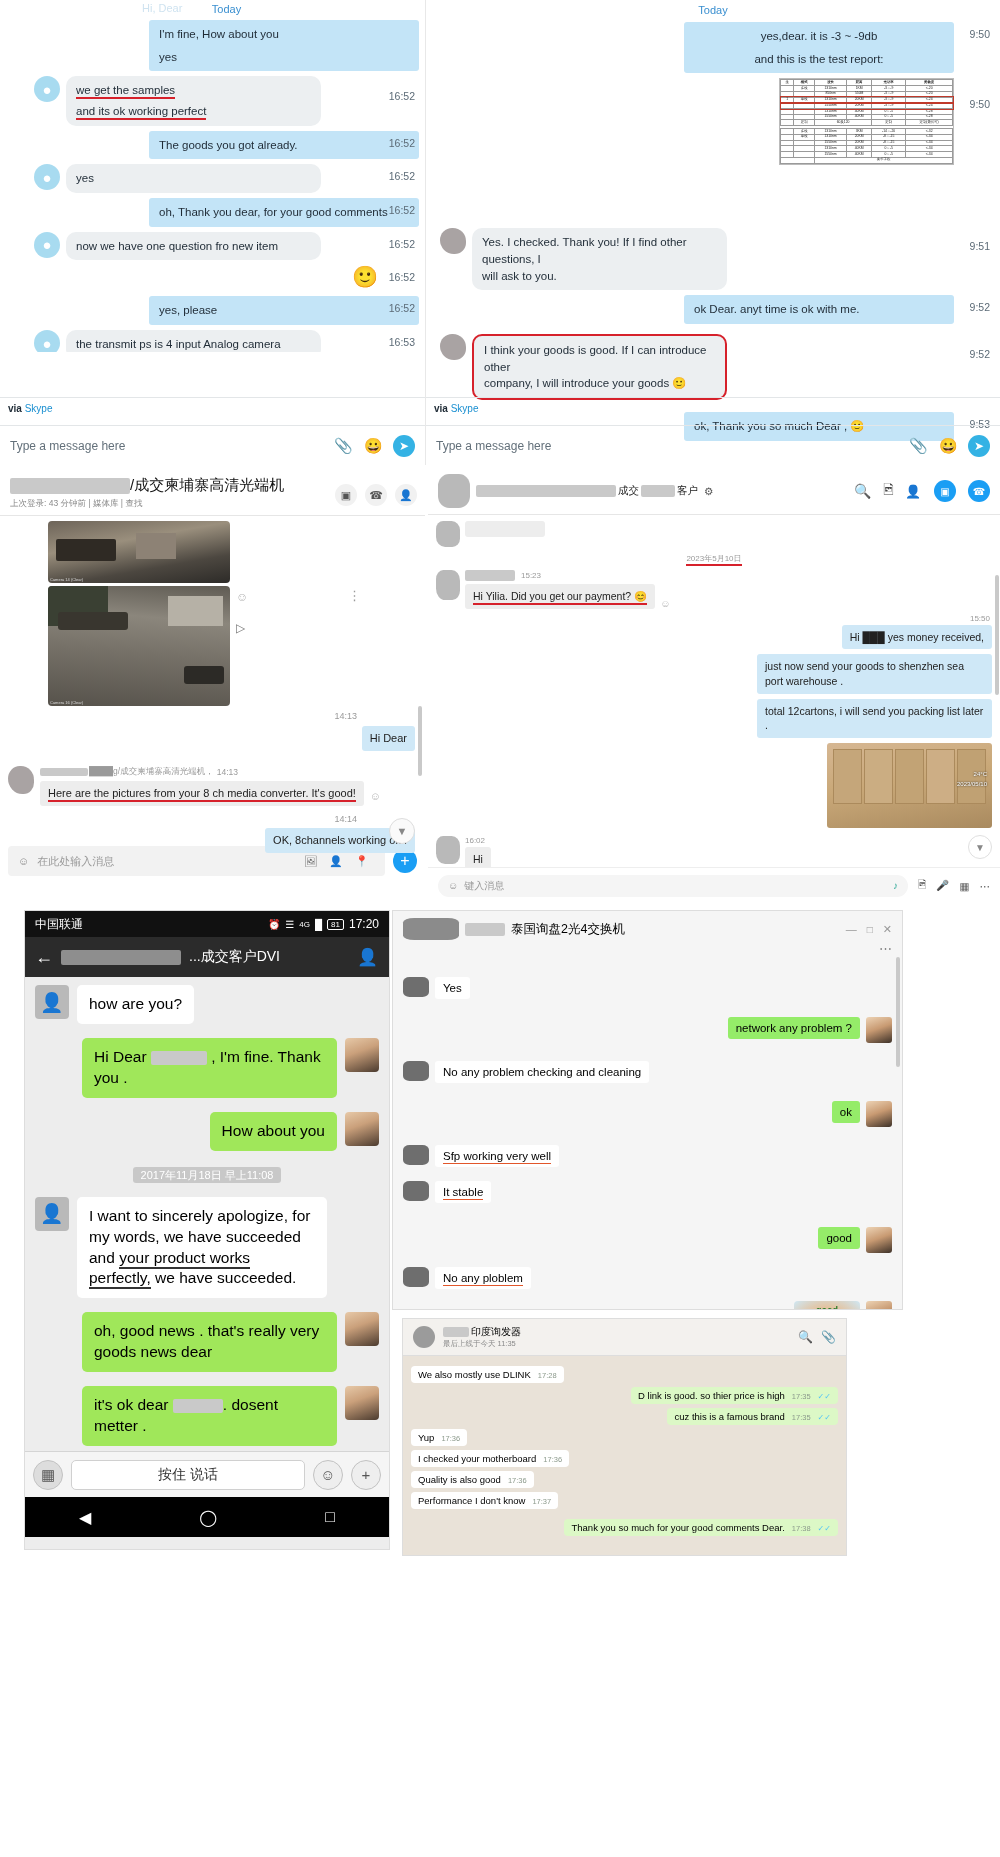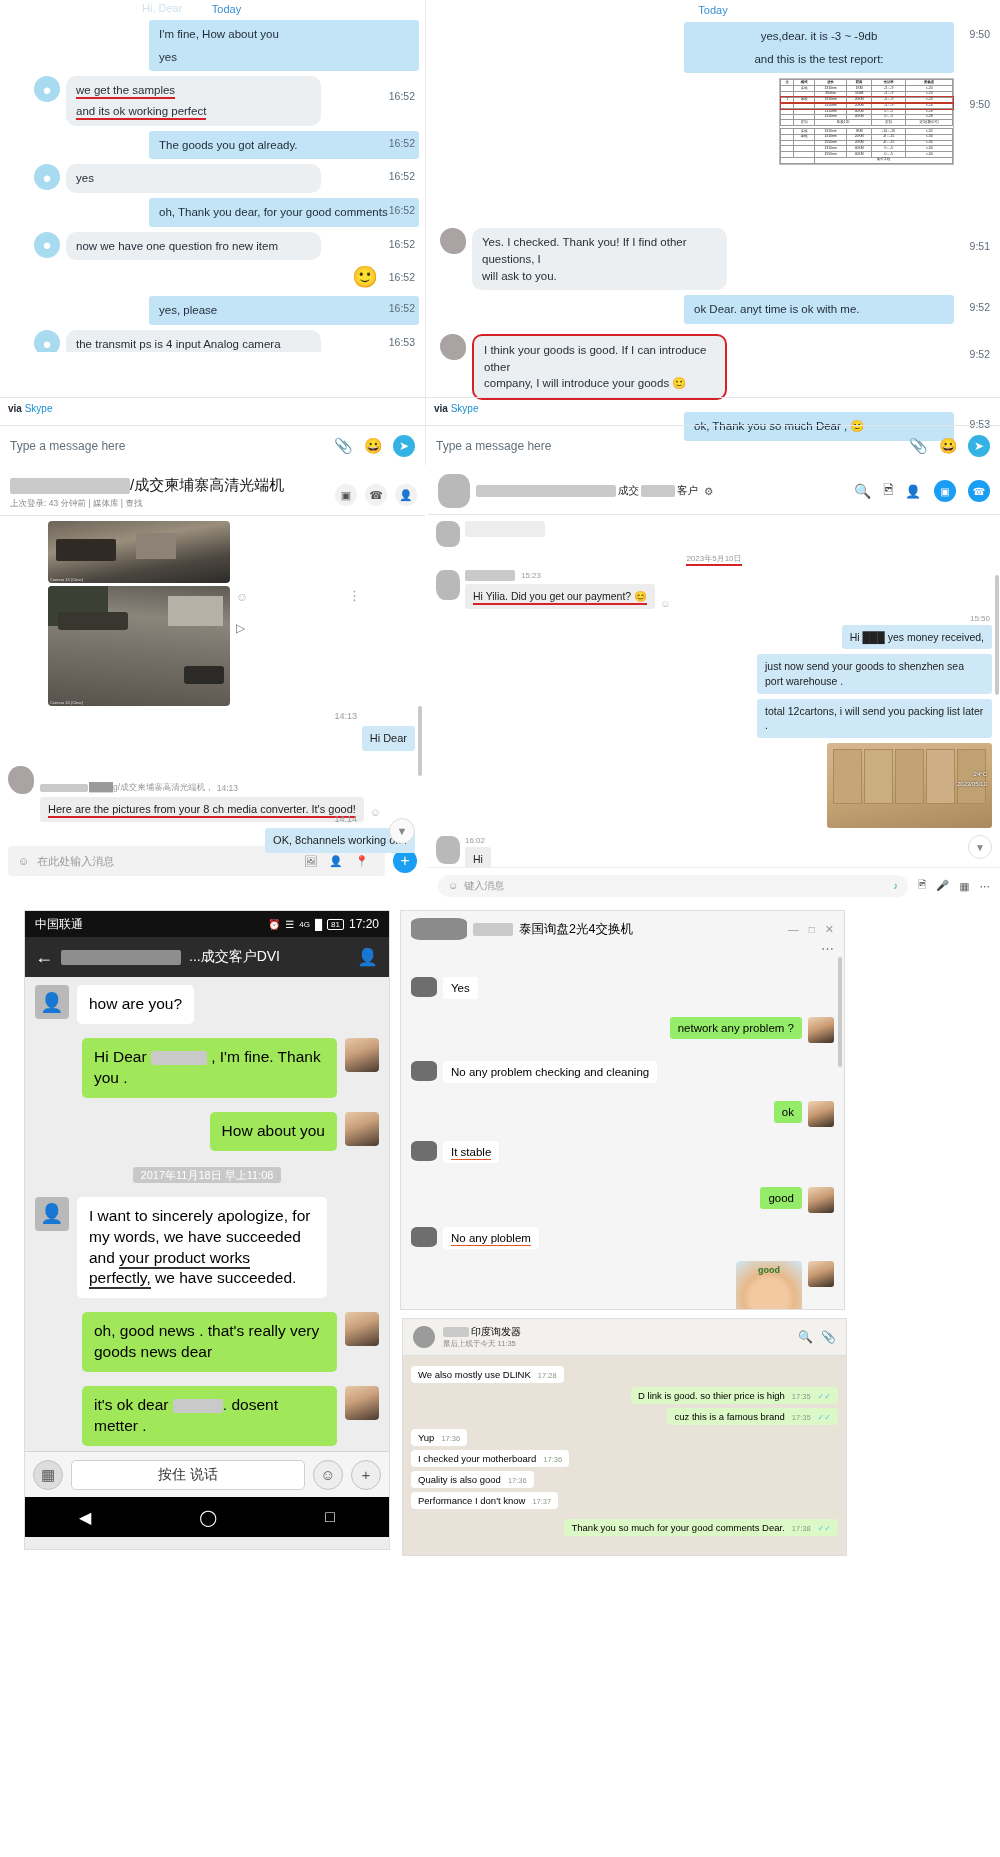--- a/index.html
+++ b/index.html
@@ -443,21 +443,21 @@
     <div style="position:absolute;left:348px;top:72px;color:#999;font-size:13px;">⋮</div>
 
     <div style="position:absolute;right:68px;top:195px;font-size:9px;color:#9a9a9a;">14:13</div>
     <div style="position:absolute;right:10px;top:210px;">
       <div class="qq-bub-out">Hi Dear</div>
     </div>
 
     <div style="position:absolute;left:8px;top:250px;display:flex;gap:6px;">
       <div style="width:26px;height:28px;background:#a9a3a3;border-radius:45% 50% 40% 55%;flex:0 0 26px;"></div>
       <div>
-        <div style="font-size:8.5px;color:#9a9a9a;display:flex;align-items:center;gap:3px;margin-top:16px;">
+        <div style="font-size:8.5px;color:#9a9a9a;display:flex;align-items:center;gap:3px;">
           <span class="redact" style="width:48px;height:8px;"></span>
           <span style="margin-left:-2px;">████g/成交柬埔寨高清光端机，</span>
           <span>14:13</span>
         </div>
         <div class="qq-bub-in" style="margin-top:3px;">
           <span class="uline">Here are the pictures from your 8 ch media converter. It's good!</span>
         </div>
       </div>
       <div style="color:#b5b5b5;font-size:11px;align-self:flex-end;margin-bottom:4px;">☺</div>
     </div>
@@ -636,21 +636,21 @@
     <div class="mob-rnd" style="background:#eee;">☺</div>
     <div class="mob-rnd" style="background:#eee;">+</div>
   </div>
   <div class="mob-navbar">
     <span>◀</span>
     <span>◯</span>
     <span>□</span>
   </div>
 </div>
 
-<div class="panel w2" style="left:400px;top:910px;width:445px;height:400px;border:1px solid #ddd;">
+<div class="panel w2" style="left:392px;top:910px;width:511px;height:400px;border:1px solid #ddd;">
   <div class="w2-head">
     <div style="width:56px;height:22px;background:#8b8b8b;border-radius:20%;"></div>
     <span class="redact" style="width:40px;height:13px;"></span>
     <span style="flex:1;font-size:12.5px;">泰国询盘2光4交换机</span>
     <span style="color:#999;font-size:11px;margin-right:4px;">—</span>
     <span style="color:#999;font-size:10px;margin-right:4px;">□</span>
     <span style="color:#999;font-size:11px;">✕</span>
   </div>
   <div style="position:absolute;right:10px;top:30px;color:#666;font-size:13px;">⋯</div>
 
@@ -664,20 +664,26 @@
       <div class="w2-av ph"></div>
     </div>
     <div class="w2-row" style="margin-top:18px;">
       <div class="w2-av"></div>
       <div class="w2-in">No any problem  checking and cleaning</div>
     </div>
     <div class="w2-row out" style="margin-top:18px;">
       <div class="w2-out">ok</div>
       <div class="w2-av ph"></div>
     </div>
+    <div class="w2-row" style="margin-top:18px;">
+      <div class="w2-av"></div>
+      <div class="w2-in">
+        <span class="oline">Sfp working very well</span>
+      </div>
+    </div>
     <div class="w2-row" style="margin-top:14px;">
       <div class="w2-av"></div>
       <div class="w2-in">
         <span class="oline">It stable</span>
       </div>
     </div>
     <div class="w2-row out" style="margin-top:24px;">
       <div class="w2-out">good</div>
       <div class="w2-av ph"></div>
     </div>

